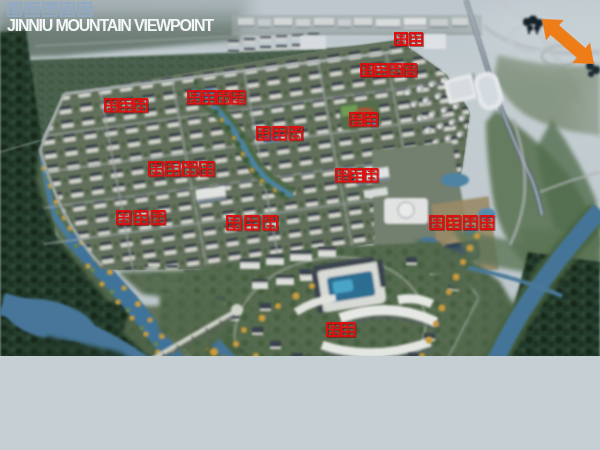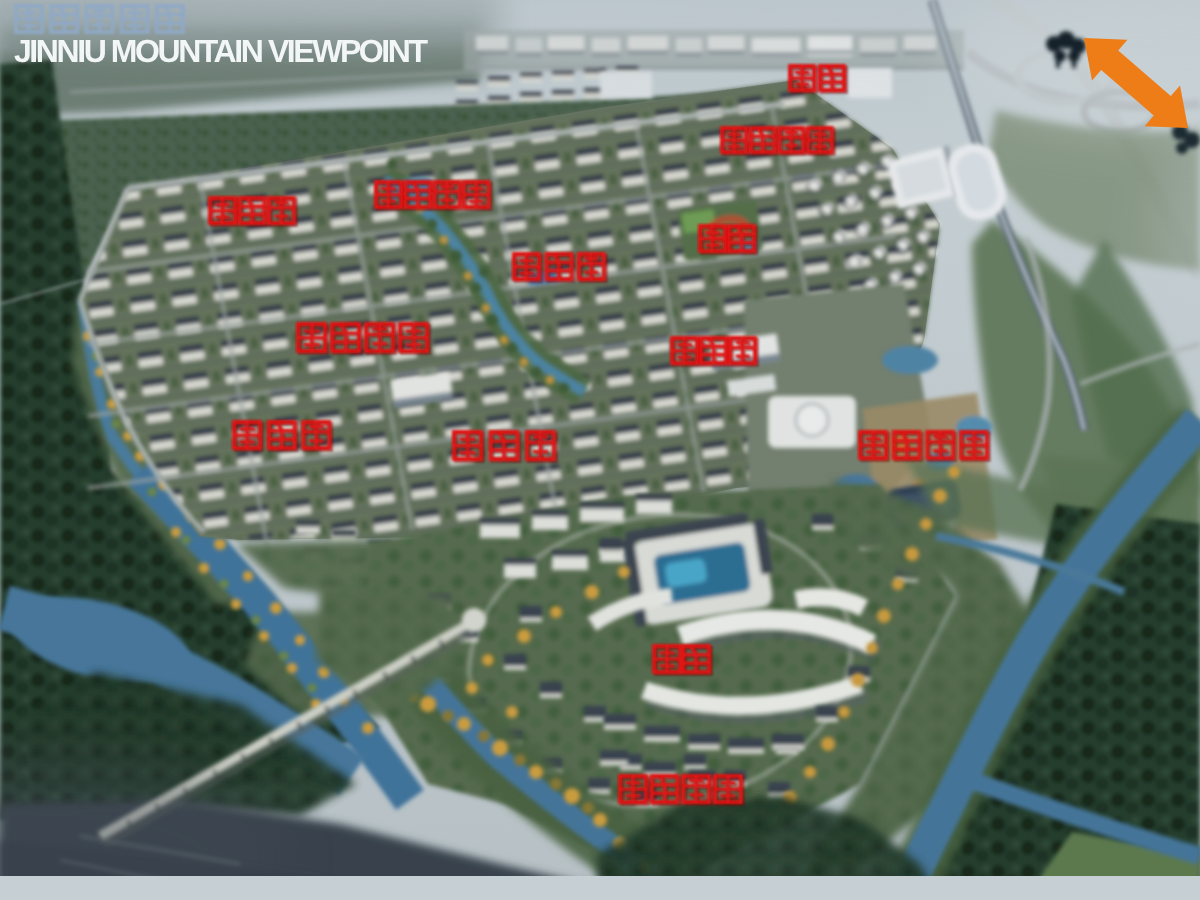--- a/index.html
+++ b/index.html
@@ -1,14 +1,14 @@
 <!DOCTYPE html>
 <html><head><meta charset="utf-8"><title>Jinniu Mountain Viewpoint</title>
 <style>html,body{margin:0;padding:0;background:#c6d0d4;font-family:"Liberation Sans",sans-serif;}
-#wrap{width:600px;height:438px;overflow:hidden;position:relative;}</style></head>
+#wrap{width:600px;height:356px;overflow:hidden;position:relative;}</style></head>
 <body>
 <div id="wrap"><svg width="600" height="450" viewBox="0 0 600 450">
       <defs>
 <linearGradient id="sky" x1="0" y1="0" x2="0" y2="1">
 <stop offset="0" stop-color="#bfcbd1"></stop>
           <stop offset="0.18" stop-color="#cbd5d8"></stop>
 <stop offset="0.55" stop-color="#c5cfd3"></stop>
           <stop offset="1" stop-color="#bdc7cb"></stop>
 </linearGradient>
 <filter id="b06" x="-20%" y="-20%" width="140%" height="140%">

